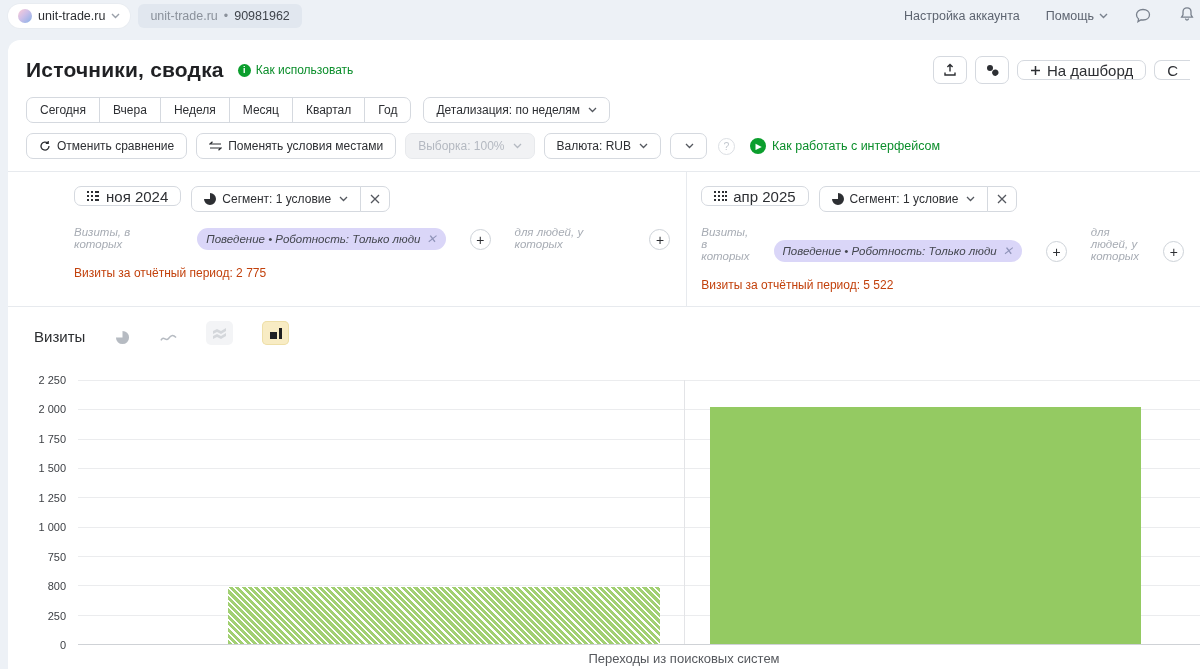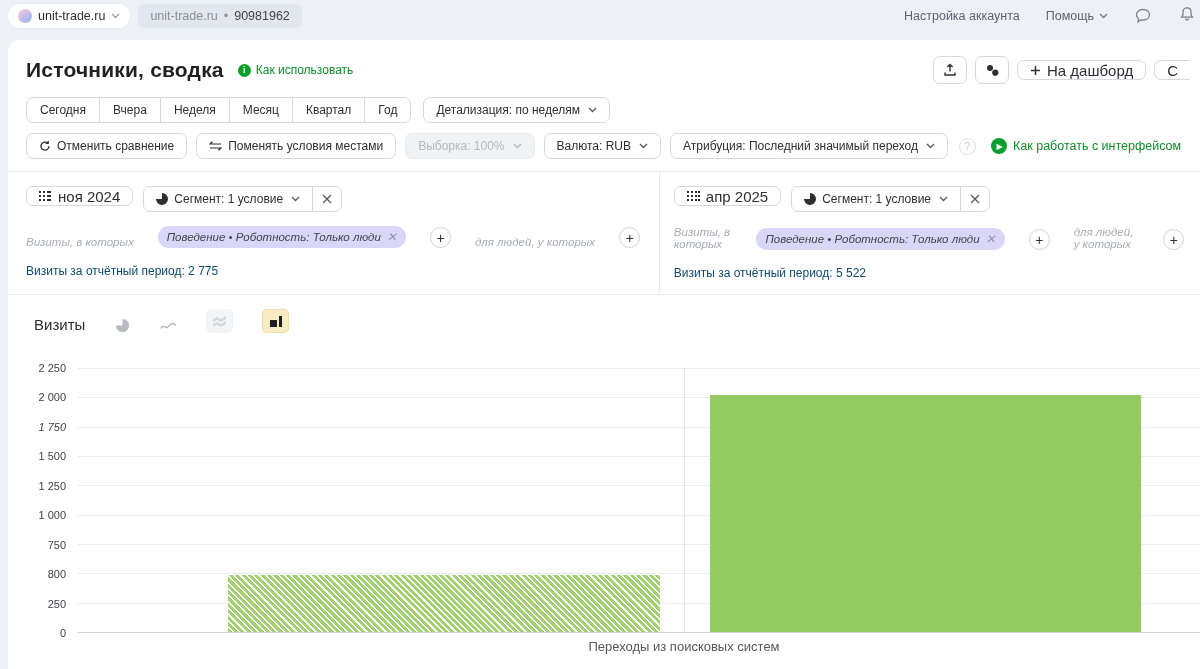--- a/index.html
+++ b/index.html
@@ -82,40 +82,40 @@
   }
   .green-link { color: #0b8e2b; font-size: 12.5px; display: inline-flex; align-items: center; gap: 6px; cursor: pointer; margin-left: 6px; }
   .play-circle {
     width: 16px; height: 16px; border-radius: 50%; background: #0b9e2d; color: #fff;
     font-size: 8px; display: inline-flex; align-items: center; justify-content: center; padding-left: 1px;
   }
   .hdiv { border: none; border-top: 1px solid #e7eaee; }
   
   .segments { display: flex; position: relative; padding: 10px 0 4px; }
   .panel { padding: 0 16px 0 18px; }
-  .panel-a { width: 54.6%; }
+  .panel-a { width: 54.6%; margin-left: 48px; }
   .panel-b { flex: 1; padding-left: 14px; }
   .vdiv { width: 1px; background: #e7eaee; margin: -10px 0 -4px; }
   .panel-row1 { display: flex; gap: 10px; margin: 4px 0 14px; }
   .joined { display: inline-flex; }
   .joined .btn { height: 26px; font-size: 12px; }
   .joined .btn:first-child { border-radius: 7px 0 0 7px; }
   .joined .btn:last-child { border-radius: 0 7px 7px 0; margin-left: -1px; padding: 0 9px; color: #54585f; }
   .panel-row2 { display: flex; align-items: flex-end; gap: 24px; font-size: 11.5px; color: #a7acb4; flex-wrap: nowrap; font-style: italic; }
   .chip {
     background: #dad6f8; border-radius: 12px; padding: 4px 9px; color: #43464e;
     font-size: 11.5px; display: inline-flex; align-items: center; gap: 6px; cursor: pointer; white-space: nowrap;
   }
   .chip .chip-x { color: #8f93b8; font-size: 12px; cursor: pointer; }
   .plus-circle {
     width: 21px; height: 21px; border-radius: 50%; border: 1px solid #cdd2d8; background: #fff;
     color: #2d2f33; font-size: 14px; display: inline-flex; align-items: center; justify-content: center;
     cursor: pointer; flex: 0 0 auto;
   }
-  .panel-total { margin: 16px 0 10px; font-size: 12px; color: #0c4a6e; }
+  .panel-total { margin: 16px 0 10px; font-size: 12px; color: #c2410c; }
   
   .chart-header { display: flex; align-items: flex-end; gap: 29px; padding: 14px 16px 0 26px; }
   .chart-title { font-size: 15px; color: #2b2d30; }
   .ct-icon { width: 17px; height: 15px; color: #b6bbc2; cursor: pointer; }
   .ct-tile {
     width: 27px; height: 24px; border-radius: 5px; display: inline-flex;
     align-items: center; justify-content: center; cursor: pointer;
   }
   .ct-tile.light { background: #f3f4f6; color: #d4d7db; }
   .ct-tile.selected { background: #f8ecc4; color: #1f2023; box-shadow: 0 0 0 1px #eedfa8 inset; }
@@ -240,21 +240,20 @@
           <path d="M1 1l3.5 3.5L8 1" fill="none" stroke="#b4b9c1" stroke-width="1.3"></path>
         </svg>
     </button>
     <button class="btn">
       <span>Валюта: RUB</span>
       <svg class="chev" width="9" height="6" viewBox="0 0 9 6">
           <path d="M1 1l3.5 3.5L8 1" fill="none" stroke="#54585f" stroke-width="1.3"></path>
         </svg>
     </button>
     <button class="btn">
-      <span>Атрибуция: Последний значимый переход</span>
       <svg class="chev" width="9" height="6" viewBox="0 0 9 6">
           <path d="M1 1l3.5 3.5L8 1" fill="none" stroke="#54585f" stroke-width="1.3"></path>
         </svg>
     </button>
     <span class="q-circle">?</span>
     <span class="green-link">
       <span class="play-circle">▶</span>
       <span>Как работать с интерфейсом</span>
     </span>
   </div>
@@ -385,21 +384,21 @@
           <rect x="1" y="5" width="7" height="7" fill="currentColor"></rect>
           <rect x="10" y="1" width="3" height="11" fill="currentColor"></rect>
         </svg>
     </span>
   </div>
 
   <div class="chart-area">
     <div class="y-axis">
         <div class="ytick" style="top: 0%;">2 250</div>
         <div class="ytick" style="top: 11.1111%;">2 000</div>
-        <div class="ytick" style="top: 22.2222%; font-style: italic;">1 750</div>
+        <div class="ytick" style="top: 22.2222%;">1 750</div>
         <div class="ytick" style="top: 33.3333%;">1 500</div>
         <div class="ytick" style="top: 44.4444%;">1 250</div>
         <div class="ytick" style="top: 55.5556%;">1 000</div>
         <div class="ytick" style="top: 66.6667%;">750</div>
         <div class="ytick" style="top: 77.7778%;">800</div>
         <div class="ytick" style="top: 88.8889%;">250</div>
         <div class="ytick" style="top: 100%;">0</div>
       </div>
     <div class="plot">
         <div class="gridline" style="top: 100%;"></div>

